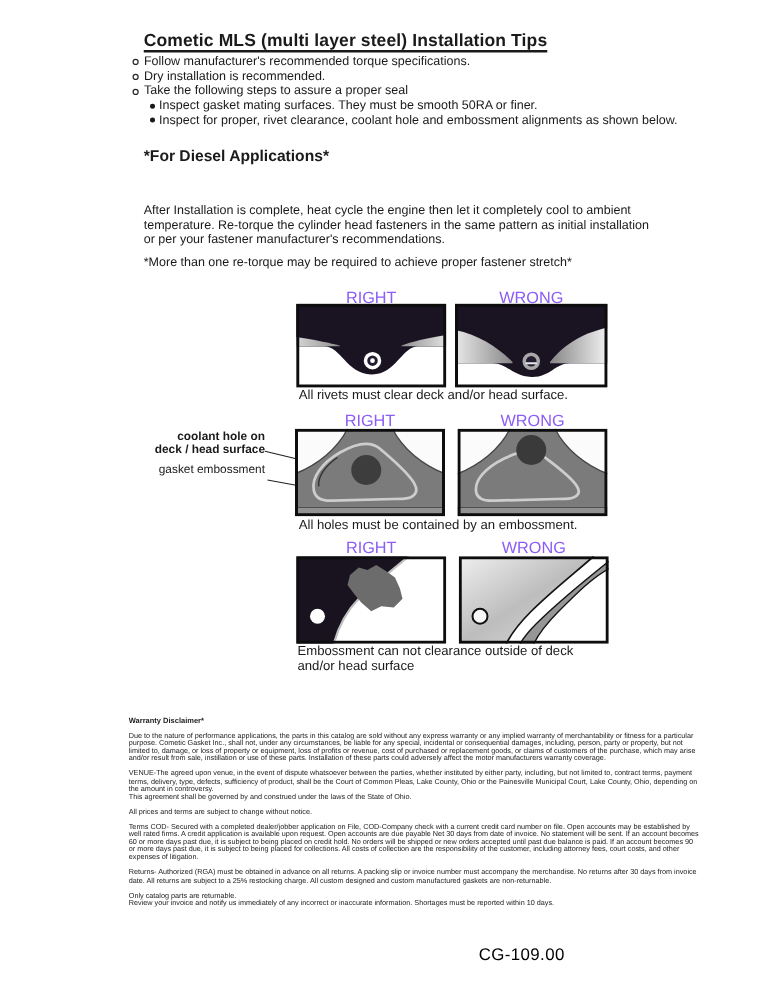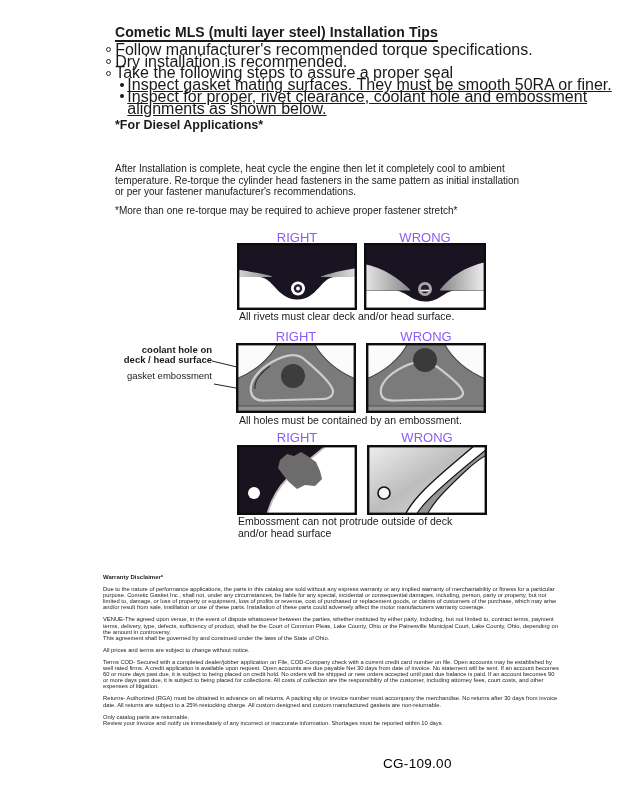--- a/index.html
+++ b/index.html
@@ -4,23 +4,23 @@
 <style>
   html,body{margin:0;padding:0;background:#ffffff;}
   .page{position:relative;width:618px;height:800px;background:#ffffff;
         font-family:"Liberation Sans",sans-serif;color:#1a1a1a;overflow:hidden;}
   .abs{position:absolute;}
   .pre{white-space:pre-line;}
 
   .title{left:115px;top:24px;font-size:14px;font-weight:bold;letter-spacing:.1px;
          text-decoration:underline;text-decoration-thickness:1.5px;text-underline-offset:3px;}
 
-  .tips{left:106px;top:44px;font-size:16px;line-height:11.7px;}
+  .tips{left:106px;top:44px;font-size:10px;line-height:11.7px;}
   .tip-row{display:flex;align-items:flex-start;}
-  .tip-row.sub{margin-left:14px;text-decoration:underline;}
+  .tip-row.sub{margin-left:14px;}
   .marker-circle{width:3.2px;height:3.2px;border:1px solid #2a2a2a;border-radius:50%;
                  margin:3.2px 4px 0 0;flex:none;}
   .marker-dot{width:3.8px;height:3.8px;background:#1a1a1a;border-radius:50%;
               margin:3.6px 3.5px 0 0;flex:none;}
 
   .h2{left:115px;top:118px;font-size:12.5px;font-weight:bold;}
   .para{font-size:10px;line-height:11.6px;}
   .p1{left:115px;top:135px;width:460px;}
   .p2{left:115px;top:163px;width:460px;}
   .note{left:115px;top:205px;width:460px;}
@@ -187,21 +187,21 @@
     <rect x="0" y="0" width="120" height="70" fill="#ffffff"></rect>
     <path d="M0,0 H108 C92,14 74,28 58,44 C48,54 42,62 38,70 H0 Z" fill="url(#g5)"></path>
     <path d="M108,0 C92,14 74,28 58,44 C48,54 42,62 38,70" fill="none" stroke="#141414" stroke-width="1.4"></path>
     <path d="M120,4 C100,20 80,36 62,54 C56,60 52,65 49,70 H60 C64,62 70,54 80,44 C94,30 108,16 120,10 Z" fill="#969696"></path>
     <path d="M120,4 C100,20 80,36 62,54 C56,60 52,65 49,70" fill="none" stroke="#141414" stroke-width="1.1"></path>
     <path d="M120,10 C108,16 94,30 80,44 C70,54 64,62 60,70" fill="none" stroke="#141414" stroke-width="1.1"></path>
     <circle cx="17" cy="48" r="6" fill="#f7f7f7" stroke="#111111" stroke-width="1.6"></circle>
     <rect x="1.2" y="1.2" width="117.6" height="67.6" fill="none" stroke="#0d0d0d" stroke-width="2.4"></rect>
   </svg>
 
-  <div class="abs caption pre" style="left:238px;top:516px;">Embossment can not protrude outside of deck
+  <div class="abs caption pre" style="left:238px;top:516px;">Embossment can not clearance outside of deck
 and/or head surface</div>
 
   <div class="abs disclaimer">
     <div class="dh">Warranty Disclaimer*</div>
     <p>Due to the nature of performance applications, the parts in this catalog are sold without any express warranty or any implied warranty of merchantability or fitness for a particular purpose.  Cometic Gasket Inc., shall not, under any circumstances, be liable for any special, incidental or consequential damages, including, person, party or property, but not limited to, damage, or loss of property or equipment, loss of profits or revenue, cost of purchased or replacement goods, or claims of customers of the purchase, which may arise and/or result from sale, instillation or use of these parts.  Installation of these parts could adversely affect the motor manufacturers warranty coverage.</p>
     <p>VENUE-The agreed upon venue, in the event of dispute whatsoever between the parties, whether instituted by either party, including, but not limited to, contract terms, payment terms, delivery, type, defects, sufficiency of product, shall be the Court of Common Pleas, Lake County, Ohio or the Painesville Municipal Court, Lake County, Ohio, depending on the amount in controversy.
 This agreement shall be governed by and construed under the laws of the State of Ohio.</p>
     <p>All prices and terms are subject to change without notice.</p>
     <p>Terms COD- Secured with a completed dealer/jobber application on File, COD-Company check with a current credit card number on file.  Open accounts may be established by well rated firms.  A credit application is available upon request.  Open accounts are due payable Net 30 days from date of invoice.  No statement will be sent.  If an account becomes 60 or more days past due, it is subject to being placed on credit hold.  No orders will be shipped or new orders accepted until past due balance is paid.  If an account becomes 90 or more days past due, it is subject to being placed for collections.  All costs of collection are the responsibility of the customer, including attorney fees, court costs, and other expenses of litigation.</p>
     <p>Returns- Authorized (RGA) must be obtained in advance on all returns.  A packing slip or invoice number must accompany the merchandise.  No returns after 30 days from invoice date.  All returns are subject to a 25% restocking charge.  All custom designed and custom manufactured gaskets are non-returnable.</p>

